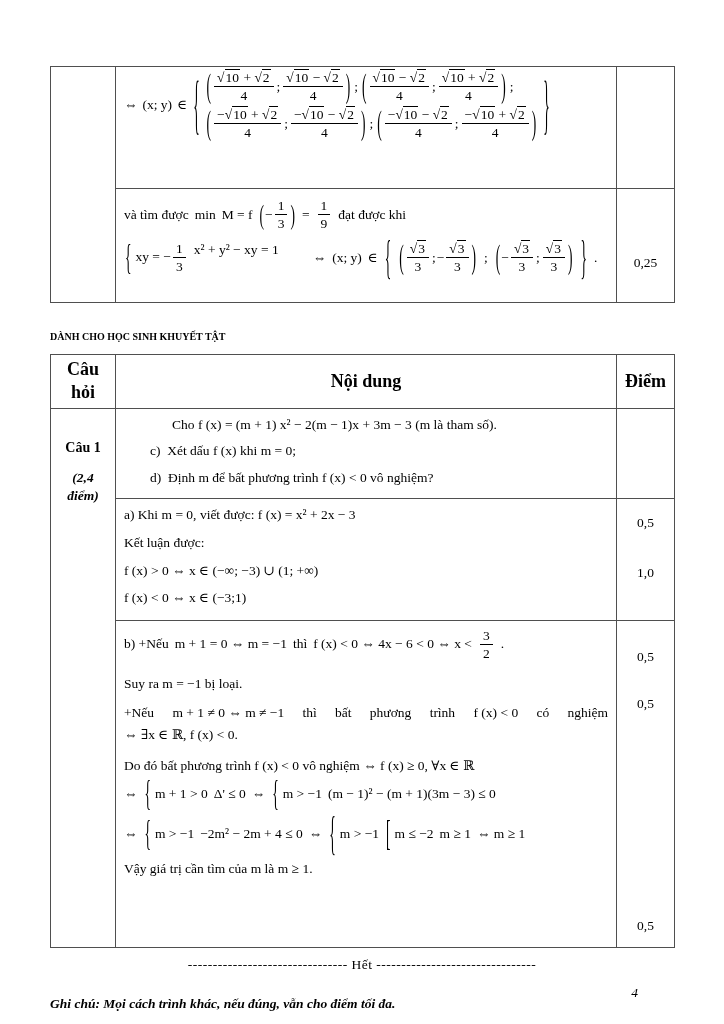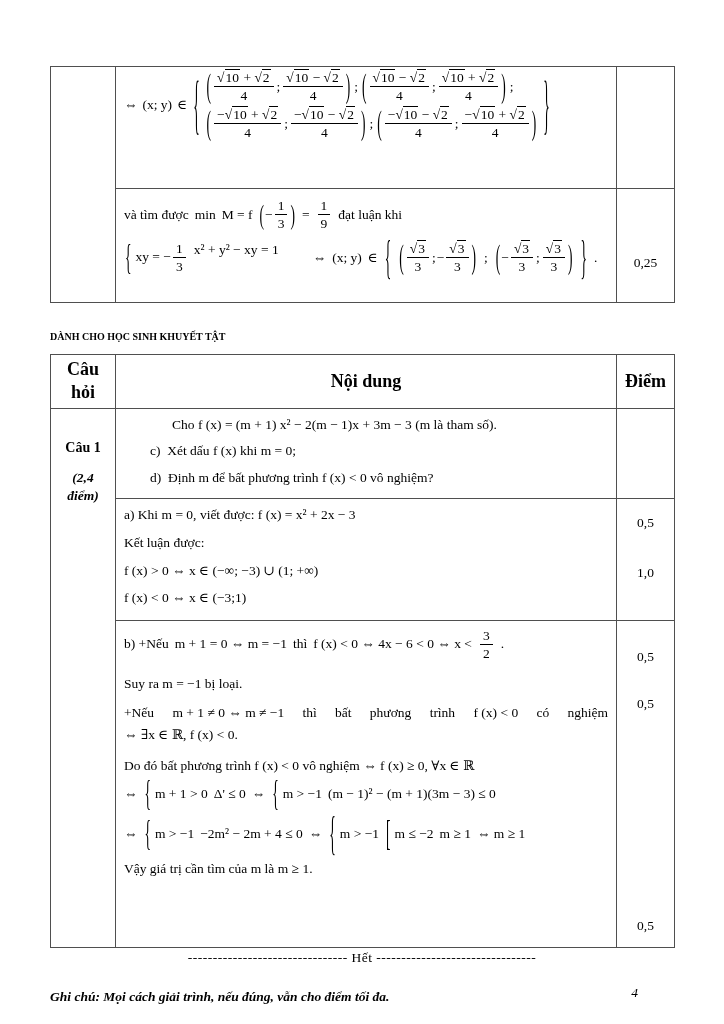--- a/index.html
+++ b/index.html
@@ -65,21 +65,21 @@
   .sysrow{margin:10px 0 12px 0;}
   .ptcol{display:flex;flex-direction:column;align-items:center;height:100%;box-sizing:border-box;}
   .ptcol-a .p1{margin-top:12px;}
   .ptcol-a .p2{margin-top:32px;}
   .ptcol-b{height:317px;}
   .ptcol-b .p1{margin-top:24px;}
   .ptcol-b .p2{margin-top:30px;}
   .ptcol-b .p3{margin-top:auto;margin-bottom:6px;}
 
   
-  .het{text-align:center;margin-top:1px;letter-spacing:.5px;}
+  .het{text-align:center;margin-top:8px;letter-spacing:.5px;}
   .note{margin-top:22px;font-weight:bold;font-style:italic;}
   .pagenum{position:absolute;right:86px;bottom:22px;font-style:italic;}
 </style>
 </head>
 <body>
 
 <div class="page">
 
   <table>
     <colgroup>
@@ -175,21 +175,21 @@
                   <span class="fn">1</span>
                   <span class="fd">3</span>
                 </span>
             <span class="tall s22">)</span>
           </span>
           <span>=</span>
           <span class="frac">
                 <span class="fn">1</span>
                 <span class="fd">9</span>
               </span>
-          <span>đạt luận khi</span>
+          <span>đạt được khi</span>
         </div>
         <div class="mathrow" style="margin-top:10px">
           <span class="cases">
             <span class="tall s28">{</span>
             <span class="ccol">
               <span class="m"><span>xy = −</span><span class="frac">
                       <span class="fn">1</span>
                       <span class="fd">3</span>
                     </span></span>
               <span class="m">x² + y² − xy = 1</span>
@@ -391,16 +391,16 @@
           <span class="p1">0,5</span>
           <span class="p2">0,5</span>
           <span class="p3">0,5</span>
         </div>
       </td>
     </tr>
   </tbody>
     </table>
 
   <div class="het">-------------------------------- Hết --------------------------------</div>
-  <div class="note">Ghi chú: Mọi cách giải trình, nếu đúng, vẫn cho điểm tối đa.</div>
+  <div class="note">Ghi chú: Mọi cách trình khác, nếu đúng, vẫn cho điểm tối đa.</div>
   <div class="pagenum">4</div>
 
 </div>
 
 </body></html>

